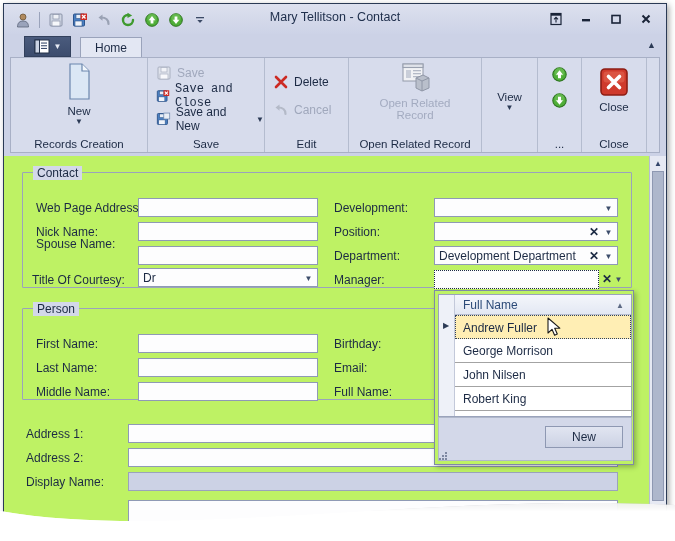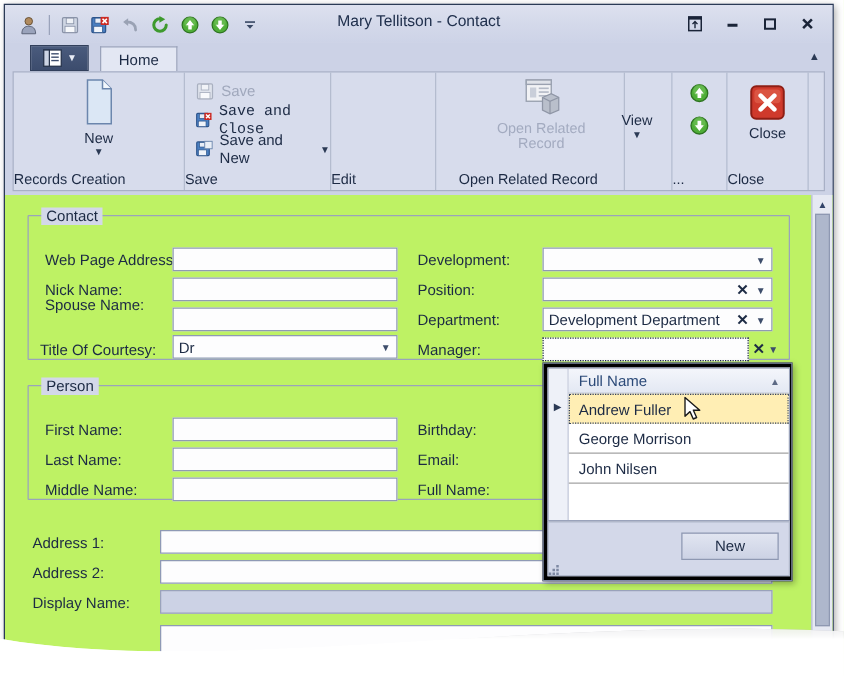--- a/index.html
+++ b/index.html
@@ -80,21 +80,21 @@
     position: absolute; left: 6px; top: 23px; right: 6px; height: 96px;
     background: #d7dcec;
     border: 1px solid #a8b0c6;
   }
   .rgroup {
     position: absolute; top: 0; height: 94px;
     border-right: 1px solid #b4bccf;
   }
   .rgroup-label {
     position: absolute; bottom: 2px; left: 0; width: 100%;
-    font-size: 11.5px; color: #1c2a44;
+    text-align: center; font-size: 11.5px; color: #1c2a44;
   }
   .rgroup-body { position: absolute; top: 0; left: 0; width: 100%; height: 74px; }
 
   .bigbtn {
     position: absolute; top: 4px; left: 0; width: 100%;
     display: flex; flex-direction: column; align-items: center;
     cursor: default;
   }
   .bigbtn-label { font-size: 11.5px; color: #1c2a44; margin-top: 3px; line-height: 12px; text-align: center; }
   .bigbtn-label.dim { color: #a3abc0; }
@@ -166,21 +166,21 @@
     position: absolute; top: 15px; left: 2px;
     width: 12px; height: 330px;
     background: #aeb7cc; border: 1px solid #8e98b2;
   }
 
   
   #popup {
     position: absolute;
     left: 430px; top: 286px;
     width: 200px; height: 175px;
-    background: #000000;
+    background: #bef264;
     border: 1px solid #7f8aa6;
     box-shadow: 2px 2px 5px rgba(0,0,0,0.28);
   }
   #popup-grid {
     position: absolute; left: 3px; top: 3px;
     width: 194px; height: 123px;
     background: #ffffff;
     border: 1px solid #9aa3bb;
     overflow: hidden;
   }
@@ -408,24 +408,39 @@
               <rect x="8.5" y="1.5" width="6.5" height="6.5" fill="#e9eef6" stroke="#6b86ad" stroke-width="0.8"></rect>
             </svg>
             <span>Save and New</span>
             <span class="caret" style="margin-left:4px;">▼</span>
           </div>
         </div>
         <div class="rgroup-label">Save</div>
       </div>
 
       <div class="rgroup" style="left:254px; width:84px;">
+        <div class="rgroup-body">
+          <div class="smallbtn" style="top:13px;">
+            <svg width="16" height="16" viewBox="0 0 16 16">
+              <path d="M3 3 L13 13 M13 3 L3 13" stroke="#cc2a23" stroke-width="2.6" stroke-linecap="round"></path>
+            </svg>
+            <span>Delete</span>
+          </div>
+          <div class="smallbtn dim" style="top:41px;">
+            <svg width="16" height="16" viewBox="0 0 16 16">
+              <path d="M12.5 12 C12.5 7 9 5.5 5 5.5" fill="none" stroke="#b4bac8" stroke-width="2.2" stroke-linecap="round"></path>
+              <path d="M6.5 2.5 L2.5 5.6 L6.5 8.7 Z" fill="#b4bac8"></path>
+            </svg>
+            <span>Cancel</span>
+          </div>
+        </div>
         <div class="rgroup-label">Edit</div>
       </div>
 
-      <div class="rgroup" style="left:356px; width:133px;text-decoration:underline;">
+      <div class="rgroup" style="left:338px; width:133px;text-decoration:underline;">
         <div class="rgroup-body">
           <div class="bigbtn">
             <svg width="34" height="32" viewBox="0 0 34 32">
               <rect x="5" y="2" width="20" height="17" fill="#f1f2f5" stroke="#9aa1b0" stroke-width="1.1"></rect>
               <rect x="5" y="2" width="20" height="3.5" fill="#dfe2e9" stroke="#9aa1b0" stroke-width="1.1"></rect>
               <rect x="8" y="8" width="5" height="8" fill="#c9ced9"></rect>
               <rect x="15" y="8" width="8" height="1.3" fill="#b3b9c6"></rect>
               <rect x="15" y="11" width="8" height="1.3" fill="#b3b9c6"></rect>
               <rect x="15" y="14" width="8" height="1.3" fill="#b3b9c6"></rect>
               <path d="M18 16 L25 13 L31 16 L31 26 L24 29 L18 26 Z" fill="#b9bfcb" stroke="#8f96a6" stroke-width="1"></path>
@@ -579,20 +594,23 @@
         <span>Andrew Fuller</span>
       </div>
       <span class="row-pointer" style="top:26px;">▶</span>
 
       <div class="grow" style="top:44px;">
         <span>George Morrison</span>
       </div>
       <div class="grow" style="top:68px;">
         <span>John Nilsen</span>
       </div>
+      <div class="grow" style="top:92px;">
+        <span>Robert King</span>
+      </div>
     </div>
 
     <div id="popup-foot">
       <div id="popup-new">
         <span>New</span>
       </div>
     </div>
 
     <div id="popup-grip">
       <i style="left:6px;top:0;"></i>

